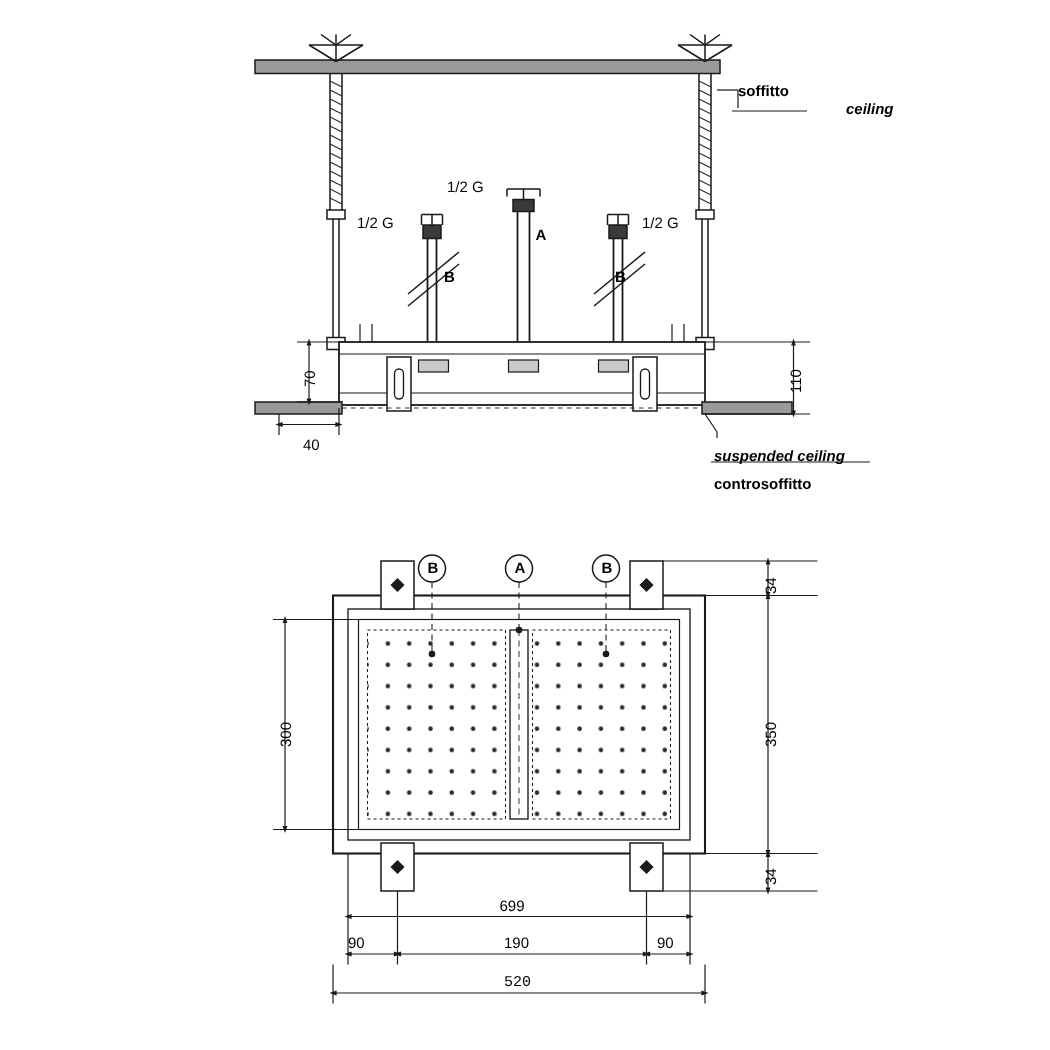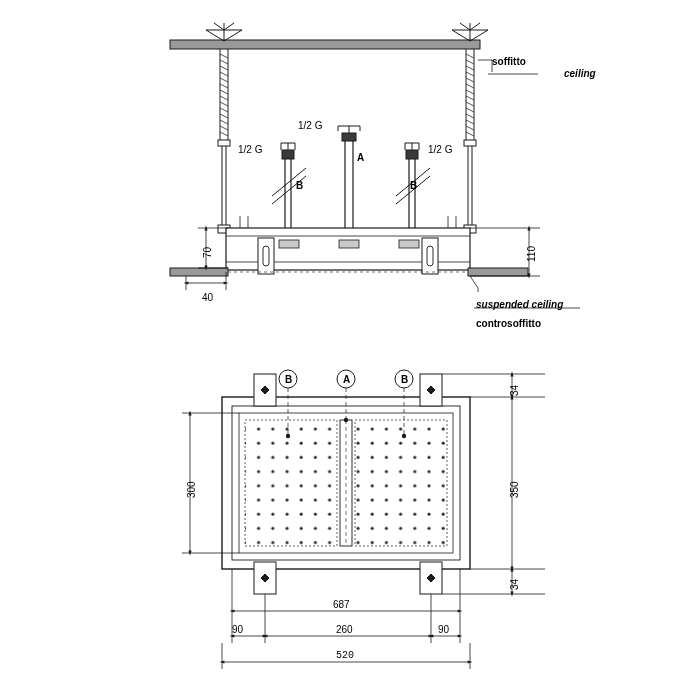--- a/index.html
+++ b/index.html
@@ -324,19 +324,19 @@
 
   <div class="lbl b" style="left:285px; top:374px;">B</div>
   <div class="lbl b" style="left:343px; top:374px;">A</div>
   <div class="lbl b" style="left:401px; top:374px;">B</div>
 
   <div class="lbl vert" style="left:186px; top:498px;">300</div>
   <div class="lbl vert" style="left:509px; top:498px;">350</div>
   <div class="lbl vert" style="left:509px; top:396px;">34</div>
   <div class="lbl vert" style="left:509px; top:590px;">34</div>
 
-  <div class="lbl" style="left:333px; top:599px;">687</div>
-  <div class="lbl" style="left:336px; top:624px;">260</div>
+  <div class="lbl" style="left:333px; top:599px;">699</div>
+  <div class="lbl" style="left:336px; top:624px;">190</div>
   <div class="lbl" style="left:232px; top:624px;">90</div>
   <div class="lbl" style="left:438px; top:624px;">90</div>
   <div class="lbl" style="left:336px; top:650px;font-family:Liberation Mono, monospace;">520</div>
 
 </div>
 
 </body></html>

